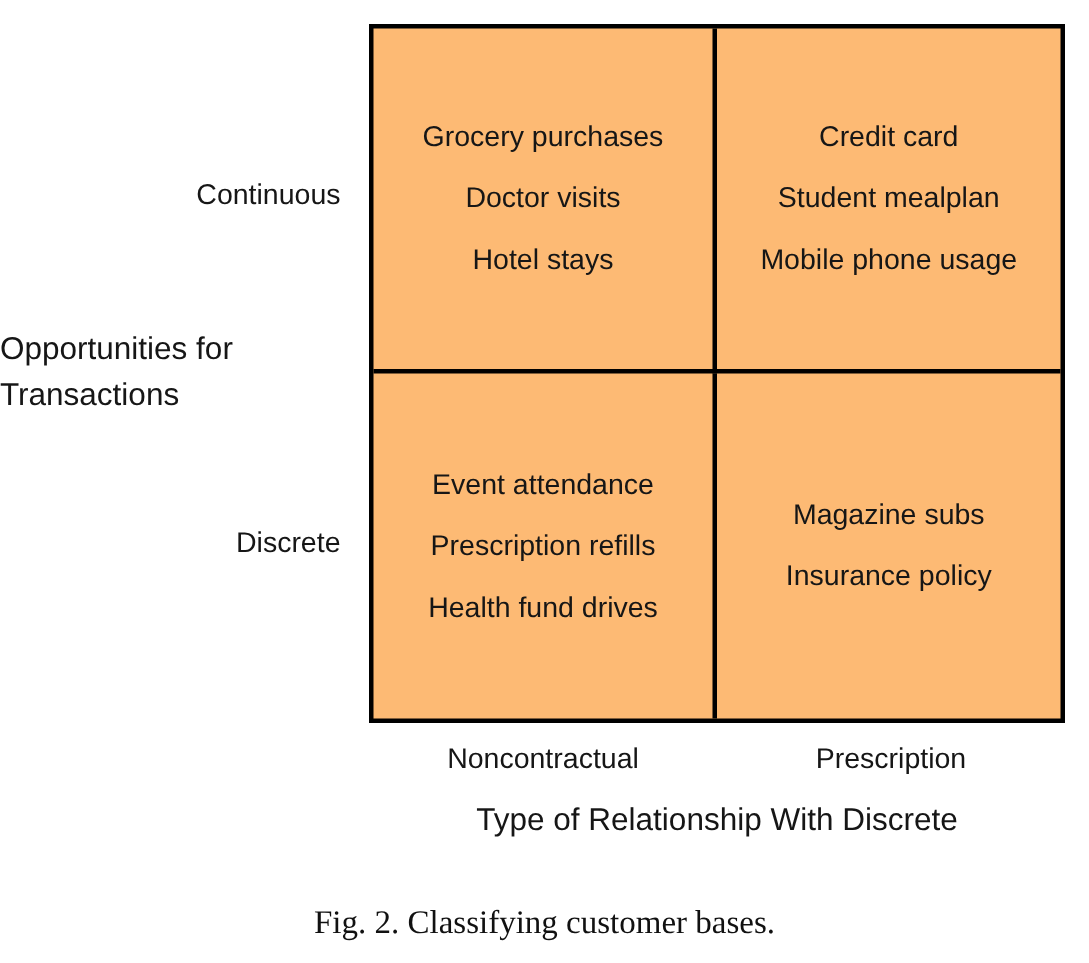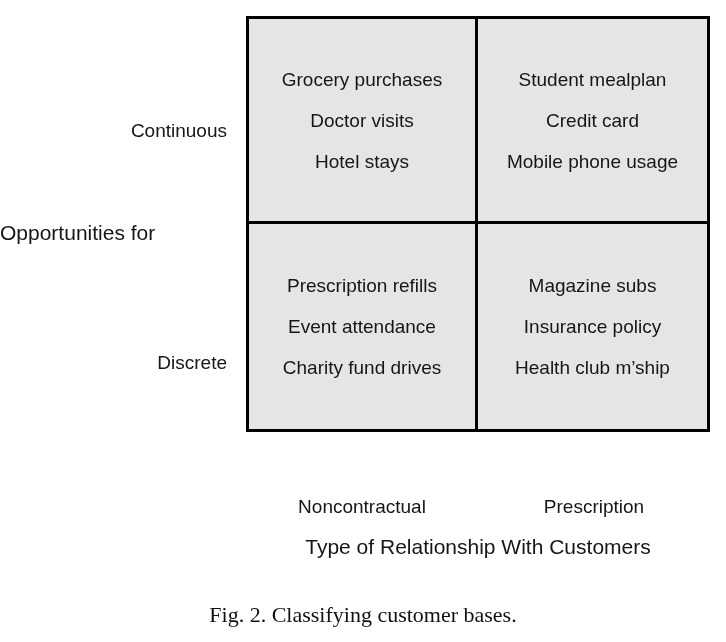--- a/index.html
+++ b/index.html
@@ -15,27 +15,27 @@
     font-family: "Liberation Sans", sans-serif;
     color: #161616;
     overflow: hidden;
   }
   
   .matrix {
     position: absolute;
     left: 246px;
     top: 16px;
     width: 464px;
-    height: 416px;
+    height: 466px;
     border: 3px solid #000000;
     box-sizing: border-box;
     display: grid;
     grid-template-columns: 1fr 1fr;
     grid-template-rows: 1fr 1fr;
-    background: #e5e5e5;
+    background: #fdba74;
   }
   .cell {
     display: flex;
     flex-direction: column;
     align-items: center;
     justify-content: center;
     font-size: 19px;
     text-align: center;
     box-sizing: border-box;
   }
@@ -112,45 +112,45 @@
 
 <div class="figure">
 
   <div class="matrix">
     <div class="cell tl">
       <div class="qline">Grocery purchases</div>
       <div class="qline">Doctor visits</div>
       <div class="qline">Hotel stays</div>
     </div>
     <div class="cell tr">
+      <div class="qline">Credit card</div>
       <div class="qline">Student mealplan</div>
-      <div class="qline">Credit card</div>
       <div class="qline">Mobile phone usage</div>
     </div>
     <div class="cell bl">
+      <div class="qline">Event attendance</div>
       <div class="qline">Prescription refills</div>
-      <div class="qline">Event attendance</div>
-      <div class="qline">Charity fund drives</div>
+      <div class="qline">Health fund drives</div>
     </div>
     <div class="cell br">
       <div class="qline">Magazine subs</div>
       <div class="qline">Insurance policy</div>
-      <div class="qline">Health club m’ship</div>
     </div>
   </div>
 
   <div class="ycat continuous">Continuous</div>
   <div class="ycat discrete">Discrete</div>
 
   <div class="yaxis-title">
     <div>Opportunities for</div>
+    <div>Transactions</div>
   </div>
 
   <div class="xcat-row">
     <div class="xcat">Noncontractual</div>
     <div class="xcat">Prescription</div>
   </div>
 
-  <div class="xaxis-title">Type of Relationship With Customers</div>
+  <div class="xaxis-title">Type of Relationship With Discrete</div>
 
   <div class="caption">Fig. 2. Classifying customer bases.</div>
 
 </div>
 
 </body></html>

